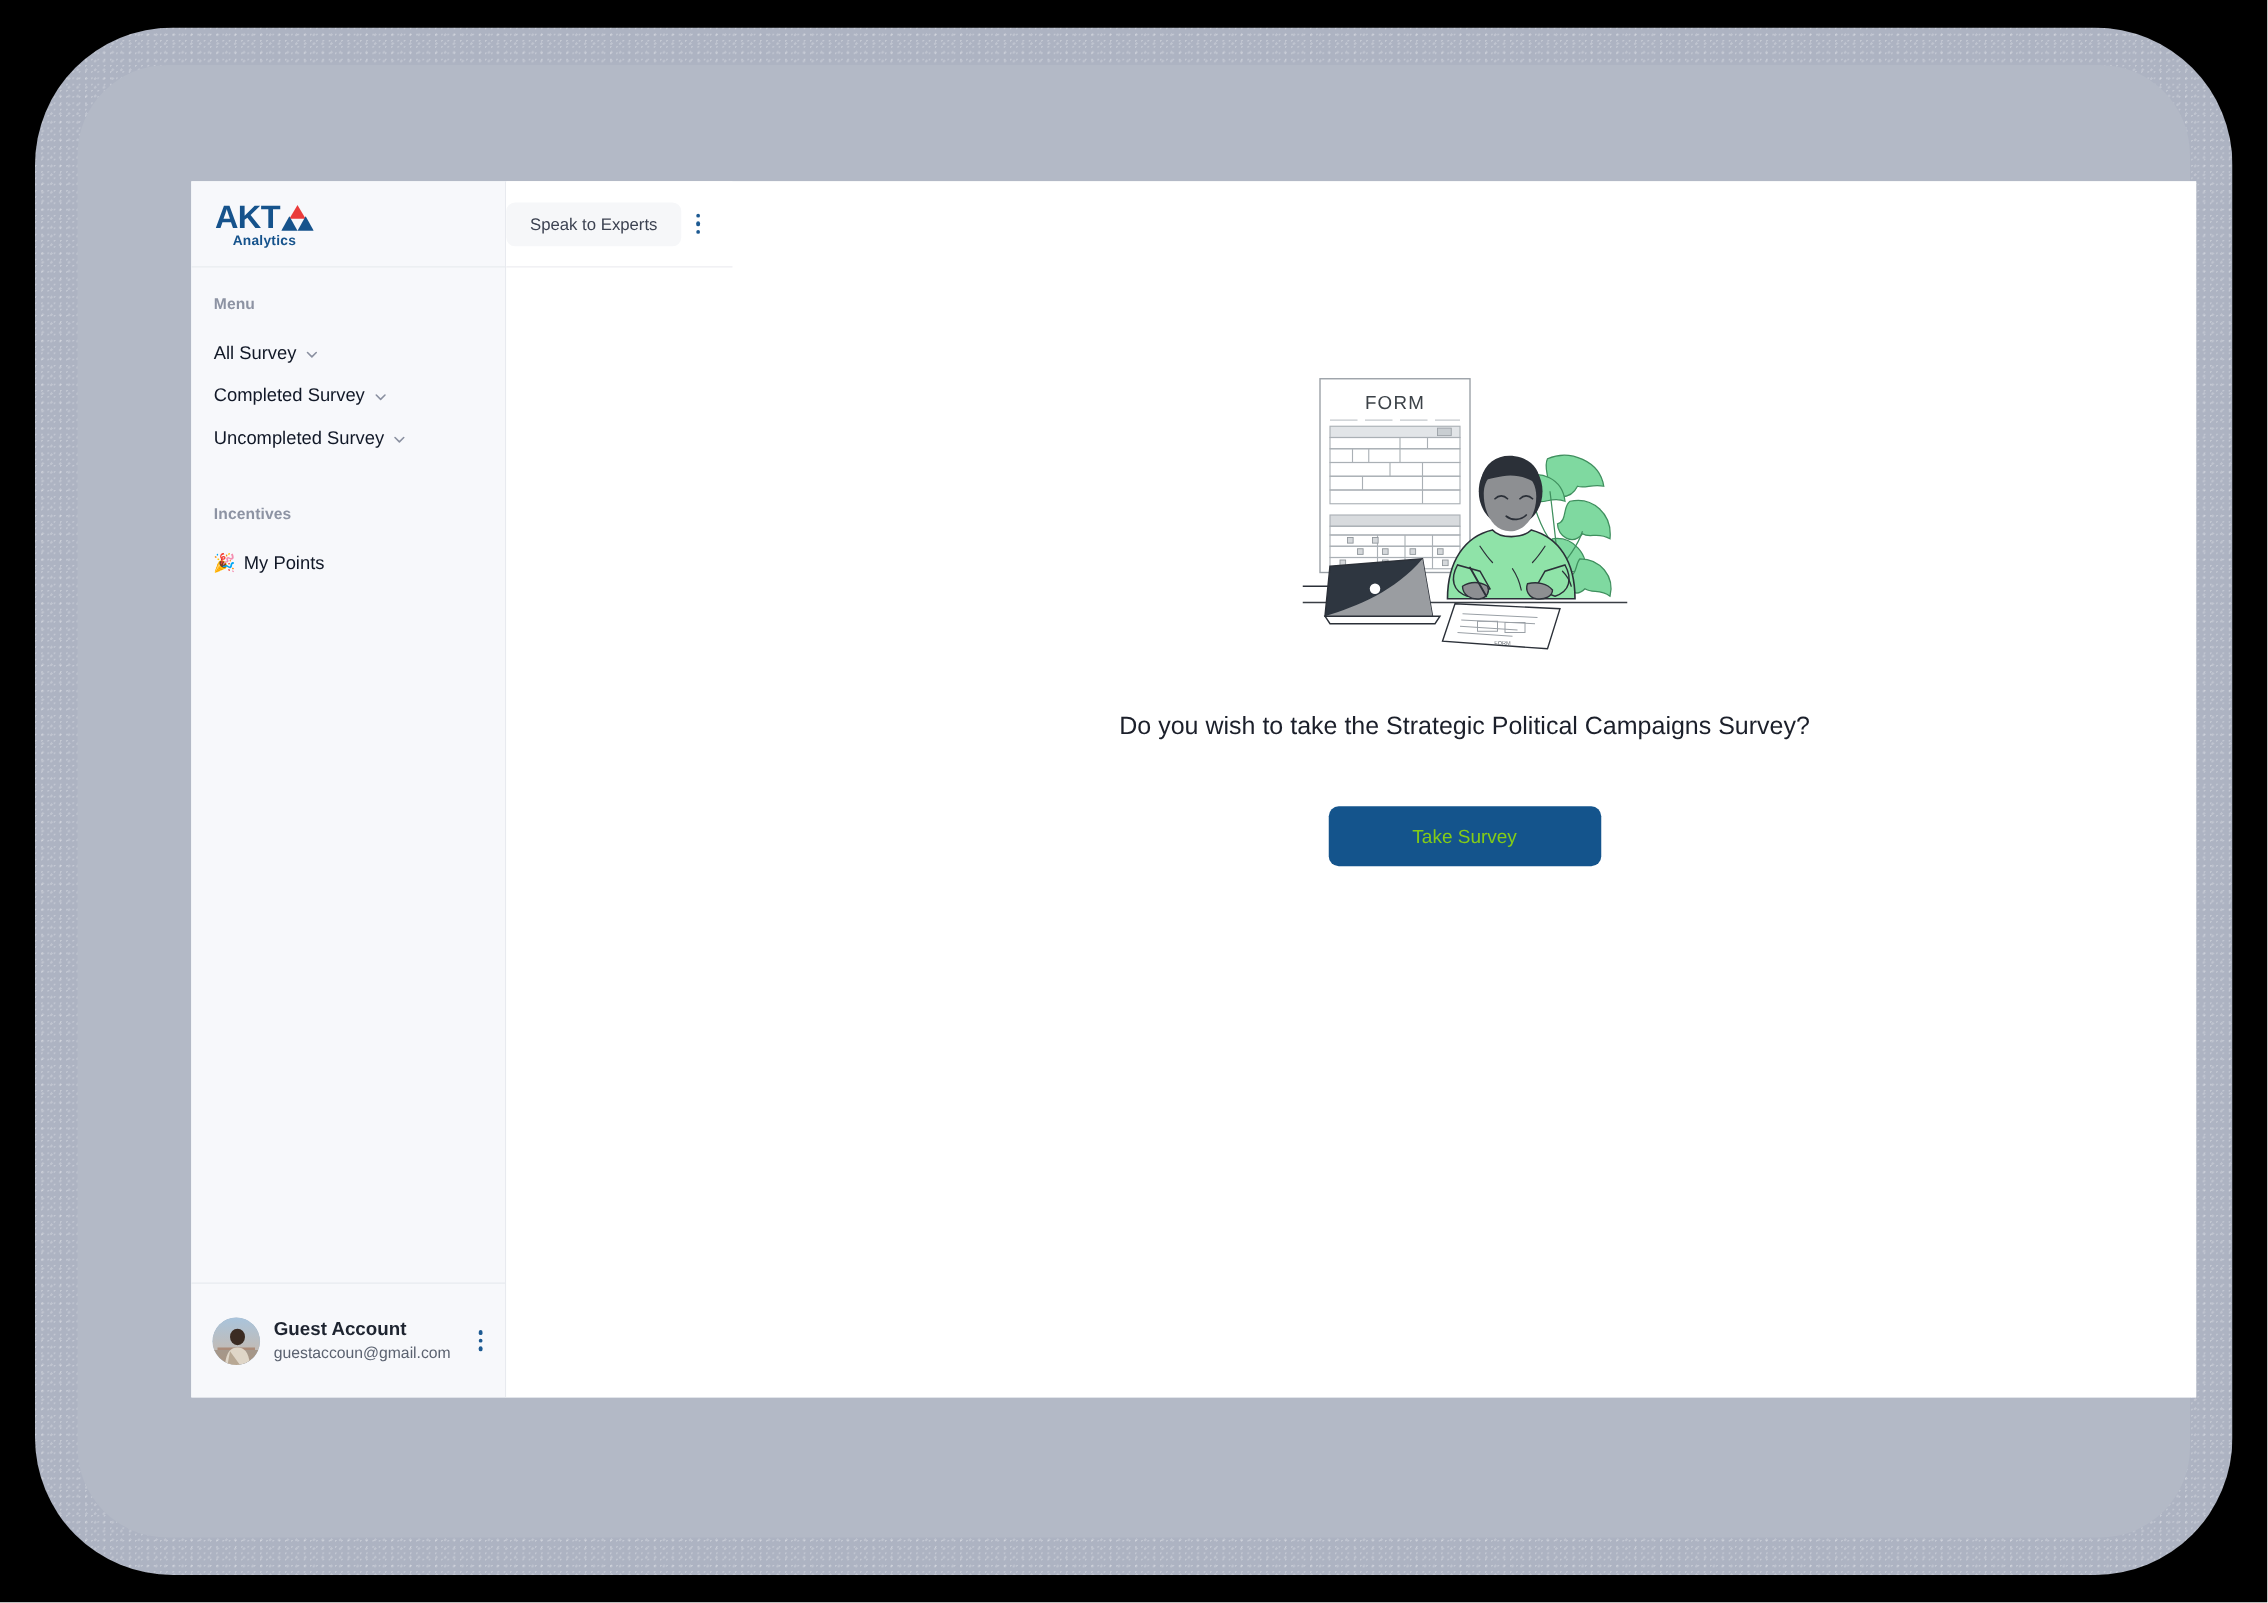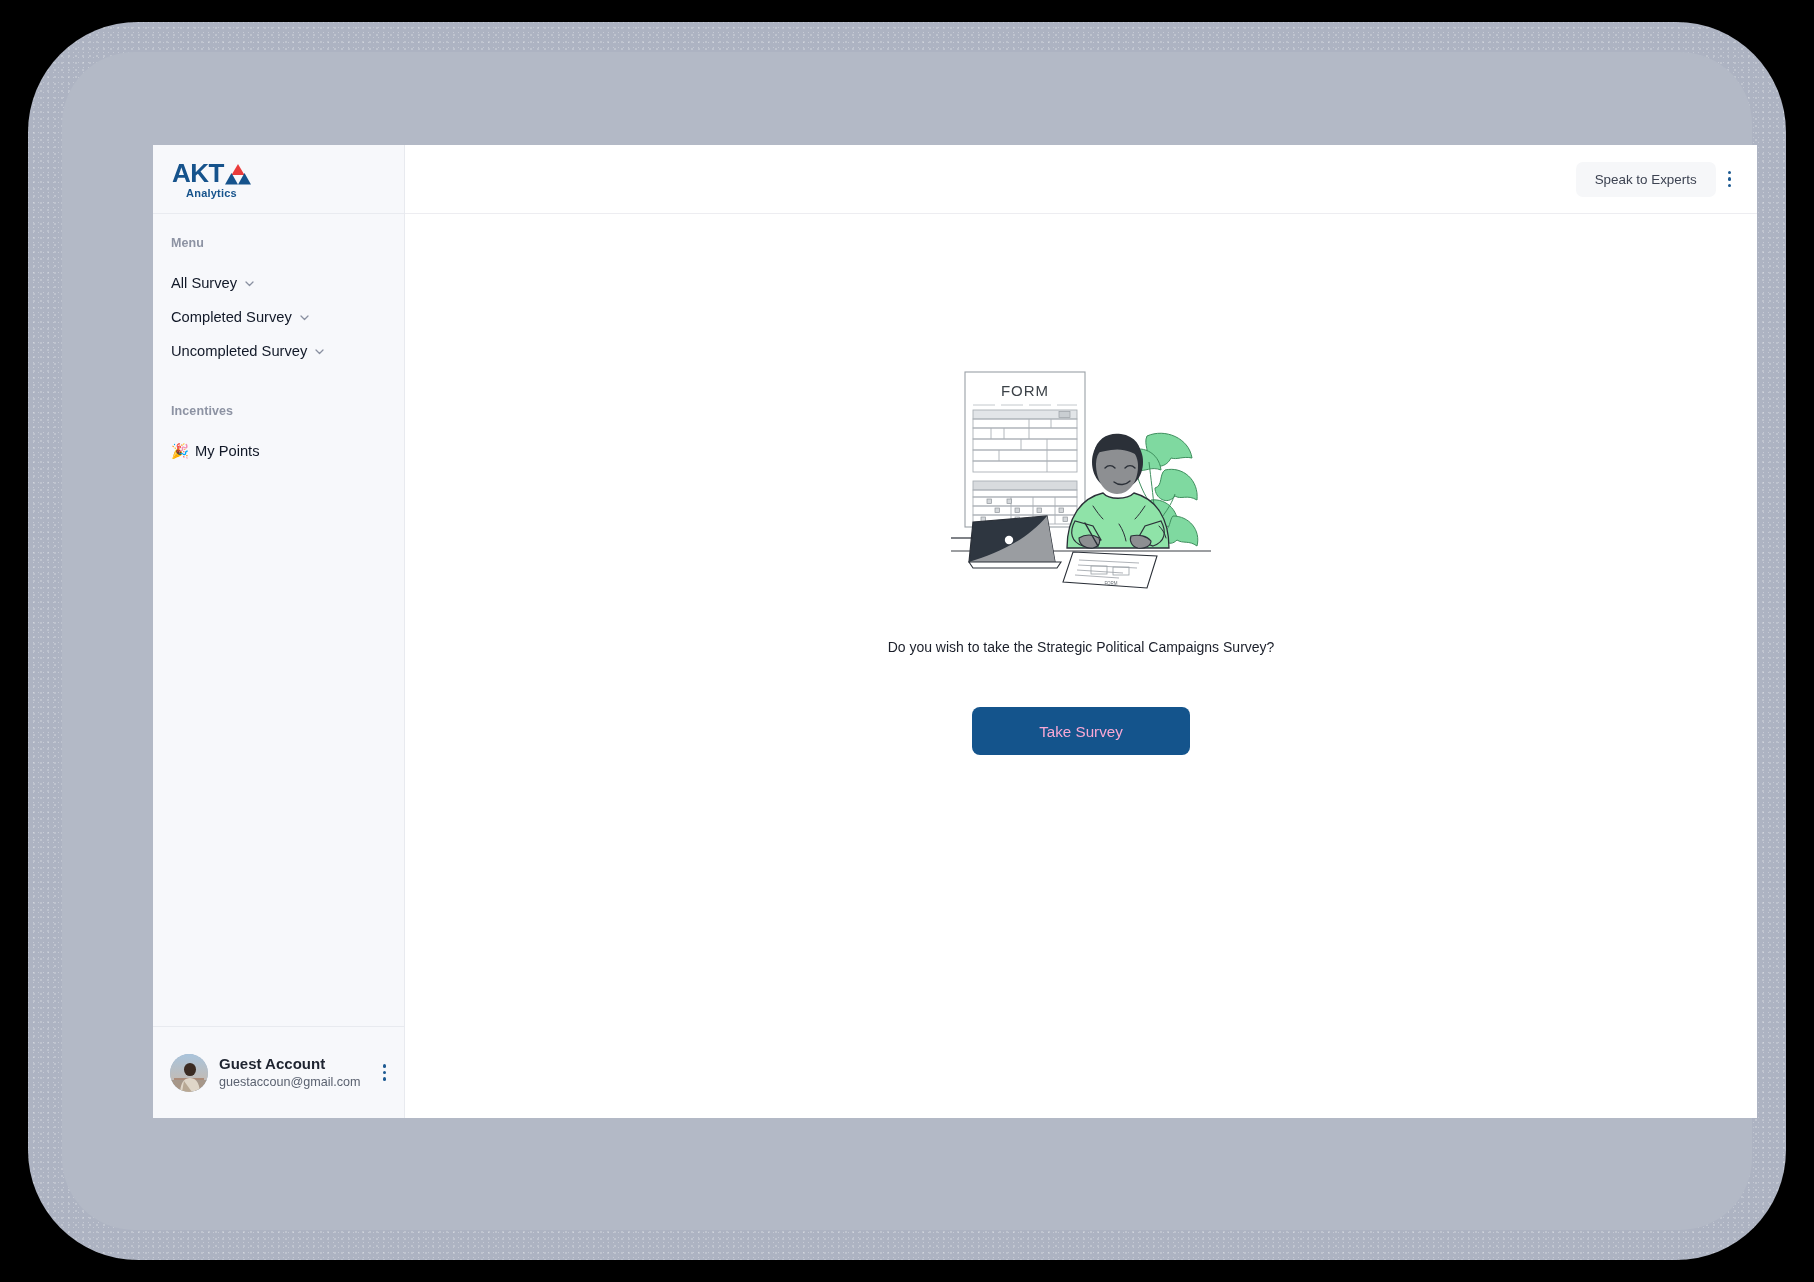--- a/index.html
+++ b/index.html
@@ -133,21 +133,21 @@
     background: #9fb4c8;
     position: relative;
   }
   .account-text { flex: 1; min-width: 0; }
   .account-name { font-size: 15px; font-weight: 700; color: #1e2430; line-height: 1.35; }
   .account-mail { font-size: 12.6px; color: #5b6270; line-height: 1.4; white-space: nowrap; }
   .dots-v { display: flex; flex-direction: column; gap: 3px; cursor: pointer; padding: 4px; }
   .dots-v i { width: 3.4px; height: 3.4px; border-radius: 50%; background: #1d5a92; display: block; }
 
   
-  #main { flex: 1; display: flex; flex-direction: column; min-width: 0; background: #fff; }
+  #main { flex: 1; display: flex; flex-direction: row; min-width: 0; background: #fff; }
 
   .topbar {
     height: 69px;
     border-bottom: 1px solid #ededf1;
     display: flex;
     align-items: center;
     justify-content: flex-end;
     padding-right: 18px;
     gap: 4px;
     background: #fff;
@@ -169,42 +169,42 @@
     display: flex;
     flex-direction: column;
     align-items: center;
     padding-top: 152px;
   }
 
   .illus { width: 260px; height: 245px; display: block; }
 
   .headline {
     margin-top: 28px;
-    font-size: 14px;
+    font-size: 20px;
     color: #1b1f2a;
     text-align: center;
   }
 
   .subtext {
     margin-top: 21px;
     width: 600px;
     text-align: center;
     font-size: 14.3px;
     line-height: 1.62;
     color: #4c5260;
   }
 
   .btn-take {
     margin-top: 52px;
     width: 218px;
     height: 48px;
     border: none;
     border-radius: 8px;
     background: #14548c;
-    color: #f9a8d4;
+    color: #84cc16;
     font-size: 15.2px;
     font-family: "Liberation Sans", sans-serif;
     cursor: pointer;
   }
 </style>
 </head>
 <body>
 
 <div id="page">
 

